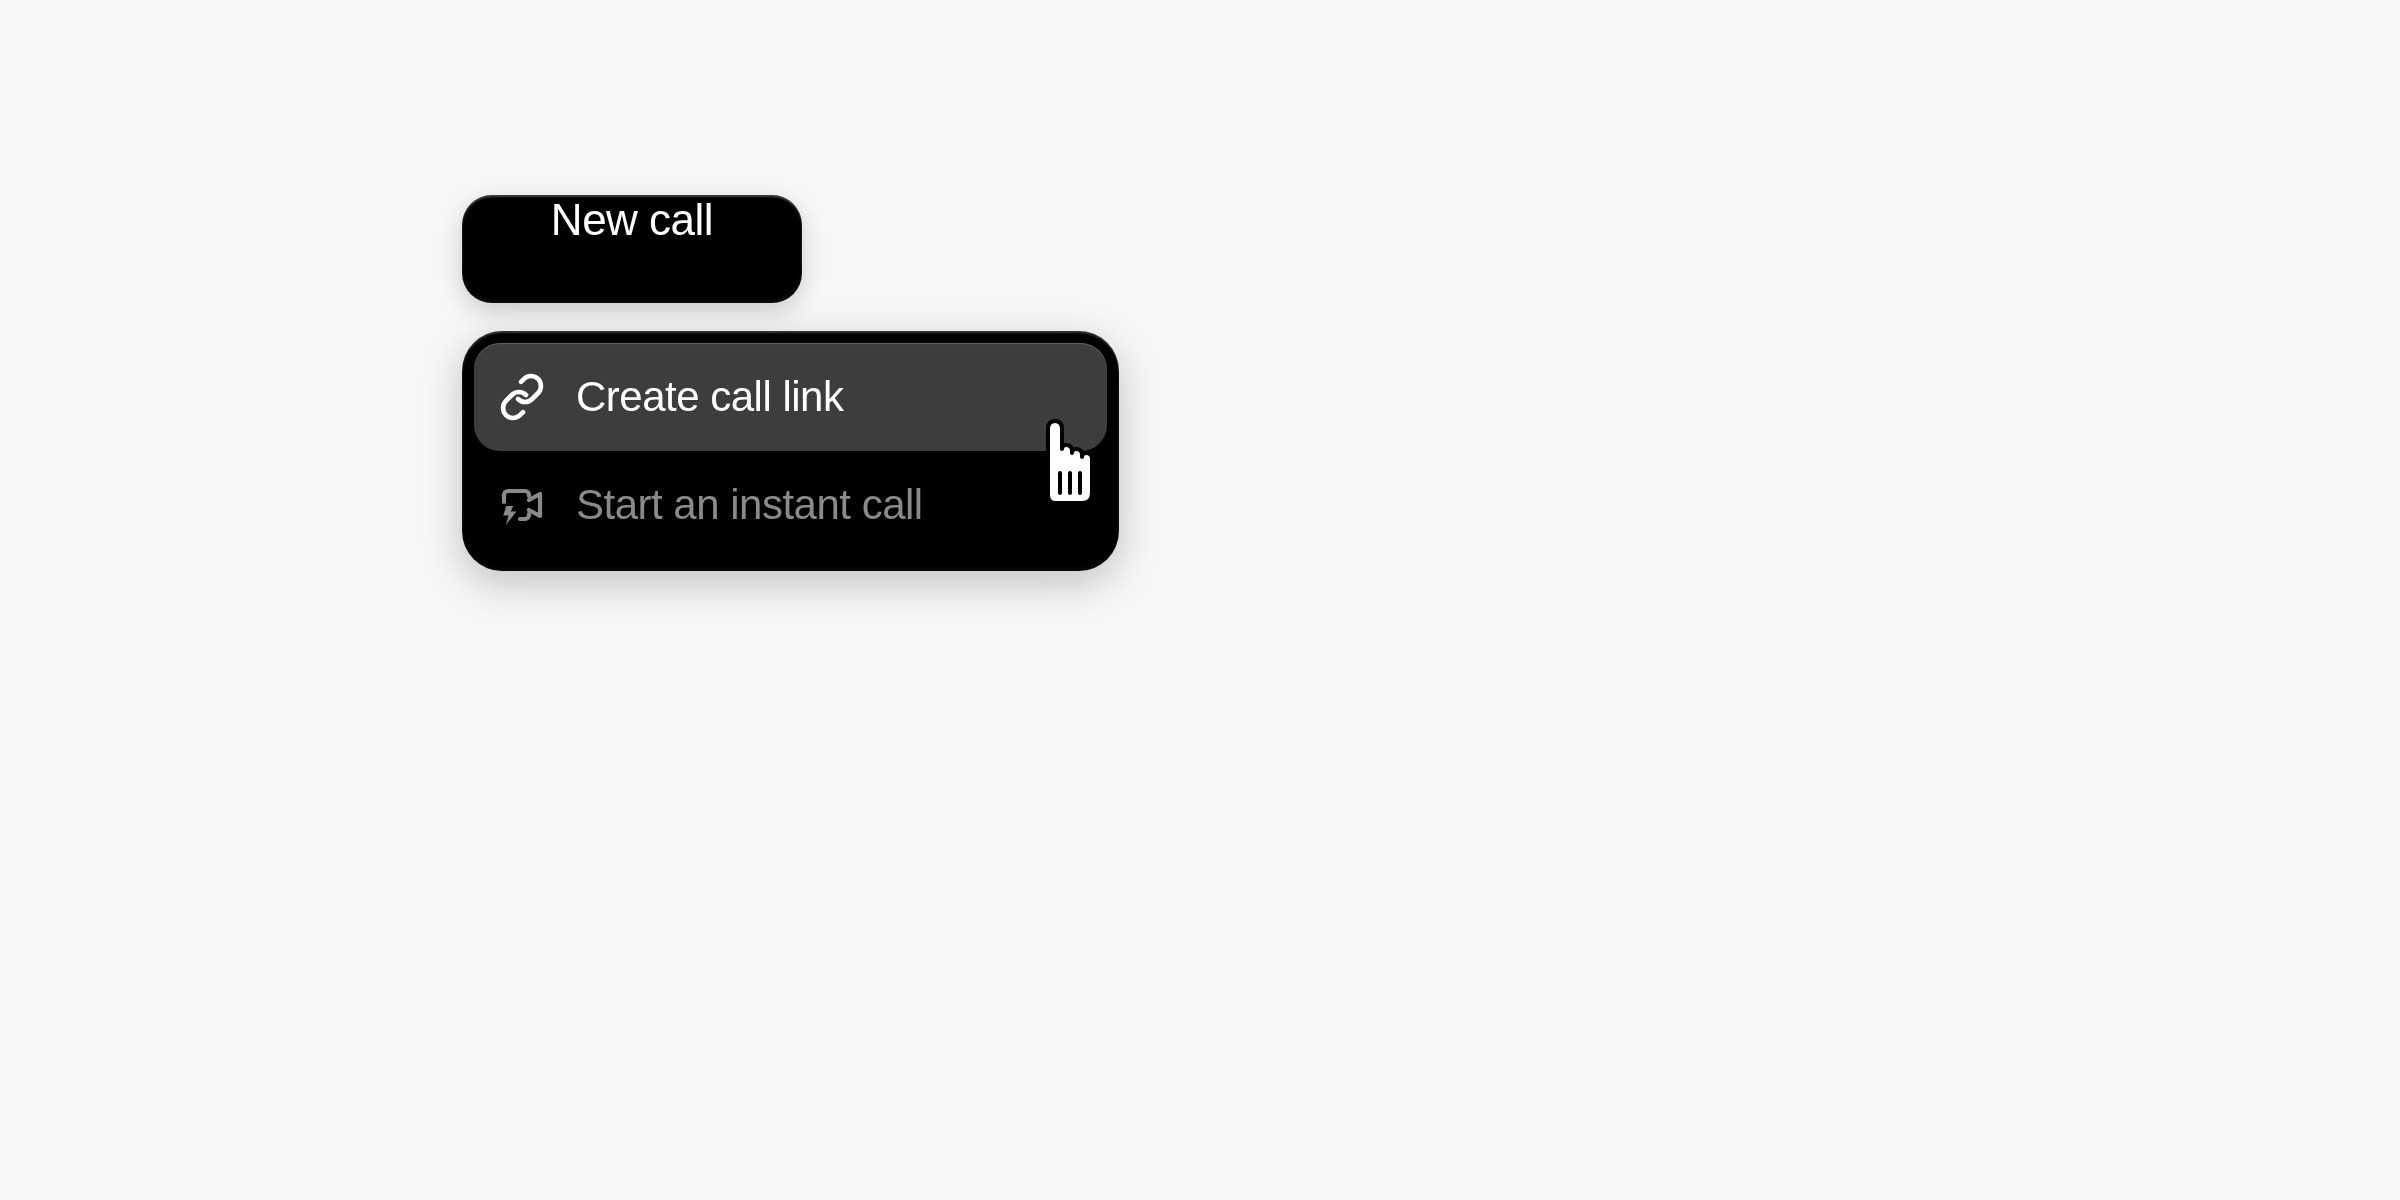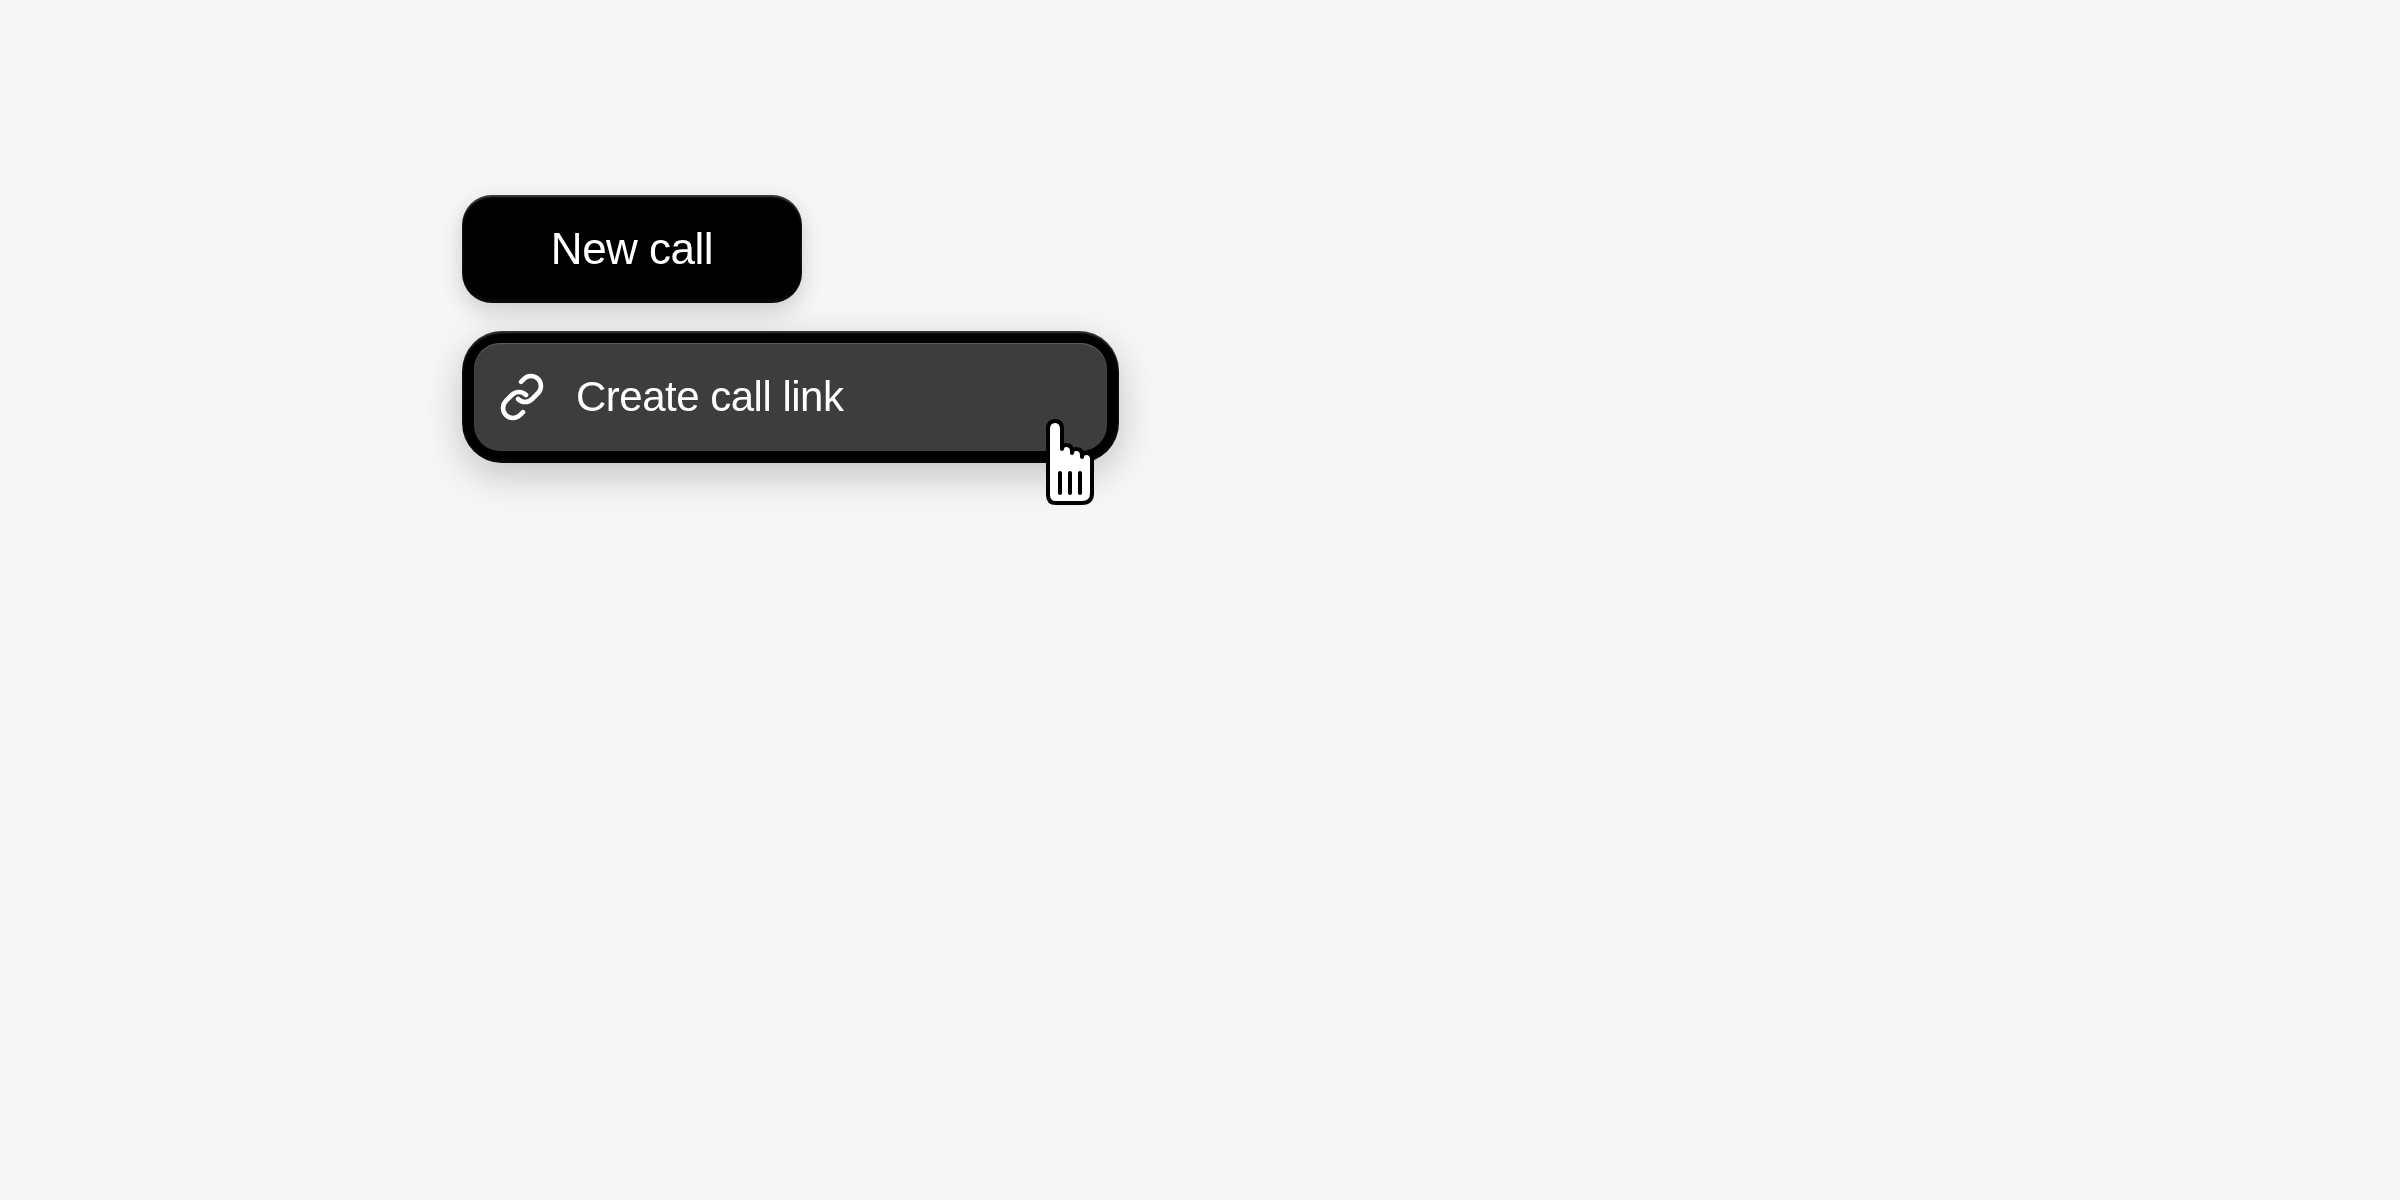--- a/index.html
+++ b/index.html
@@ -17,21 +17,21 @@
     }
     .new-call-button {
       position: absolute;
       left: 462px;
       top: 195px;
       width: 340px;
       height: 108px;
       background: #000;
       border-radius: 30px;
       display: flex;
-      align-items: center;
+      align-items: flex-start;
       justify-content: center;
       color: #fff;
       font-size: 44px;
       font-weight: 500;
       letter-spacing: -0.5px;
       box-shadow: 0 8px 24px rgba(0,0,0,0.18), inset 0 -3px 4px rgba(255,255,255,0.05), inset 0 2px 2px rgba(255,255,255,0.25);
     }
     .dropdown-menu {
       position: absolute;
       left: 462px;
@@ -97,20 +97,31 @@
   <div class="menu-item highlighted">
     <span class="icon-wrap">
       <svg viewBox="0 0 24 24" fill="none" stroke="#ffffff" stroke-width="2.3" stroke-linecap="round" stroke-linejoin="round">
         <path d="M10 13a5 5 0 0 0 7.07 0l3-3a5 5 0 0 0-7.07-7.07l-1.5 1.5"></path>
         <path d="M14 11a5 5 0 0 0-7.07 0l-3 3a5 5 0 0 0 7.07 7.07l1.5-1.5"></path>
       </svg>
     </span>
     <span>Create call link</span>
   </div>
 
+  <div class="menu-item normal">
+    <span class="icon-wrap">
+      <svg viewBox="0 0 24 24" fill="none" stroke="#8a8a8a" stroke-width="2.1" stroke-linecap="round" stroke-linejoin="round">
+        <path d="M15.5 7.5 V7 a2 2 0 0 0 -2 -2 H5 a2 2 0 0 0 -2 2 v3.5"></path>
+        <path d="M11 19 h2.5 a2 2 0 0 0 2 -2 v-0.5"></path>
+        <path d="M15.5 9.5 L21 6.5 v11 L15.5 14.5"></path>
+        <polygon points="4.2,12.5 7.6,12.5 6.4,15.2 9.2,15.2 3.9,22 5.3,17.2 2.6,17.2" fill="#8a8a8a" stroke="none"></polygon>
+      </svg>
+    </span>
+    <span>Start an instant call</span>
+  </div>
 
 </div>
 
 <div class="cursor">
   <svg viewBox="0 0 72 90">
     <path d="M 20 36
              L 20 80
              Q 20 88 28 88
              L 54 88
              Q 64 88 64 78

